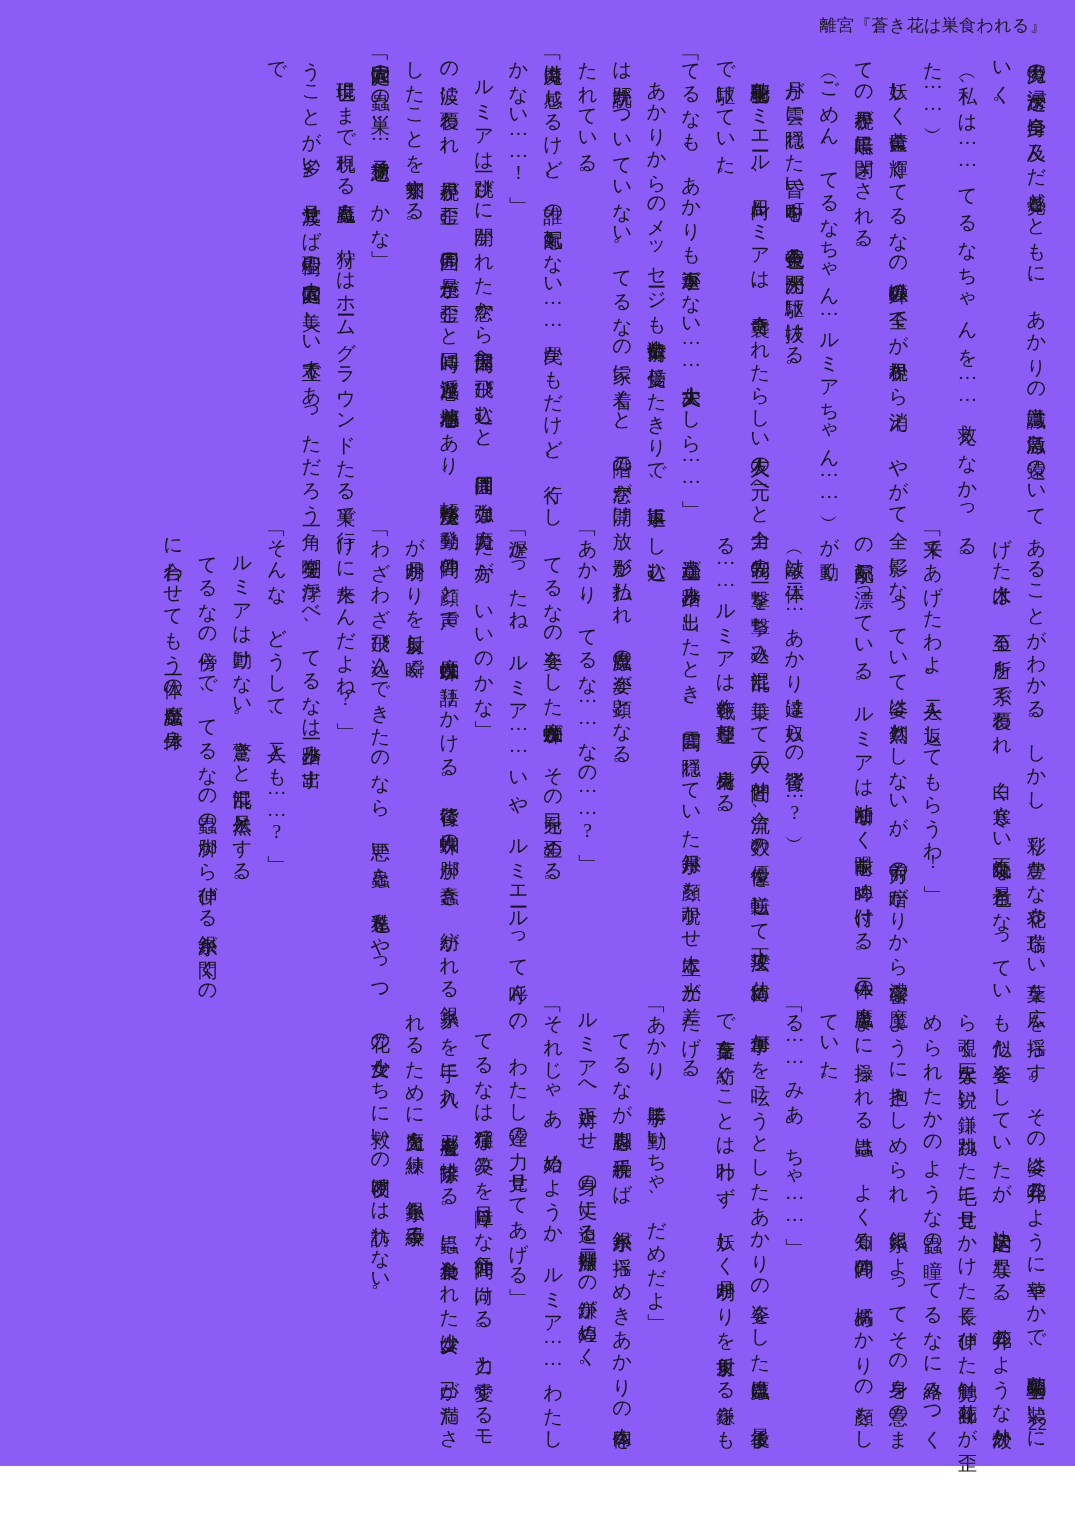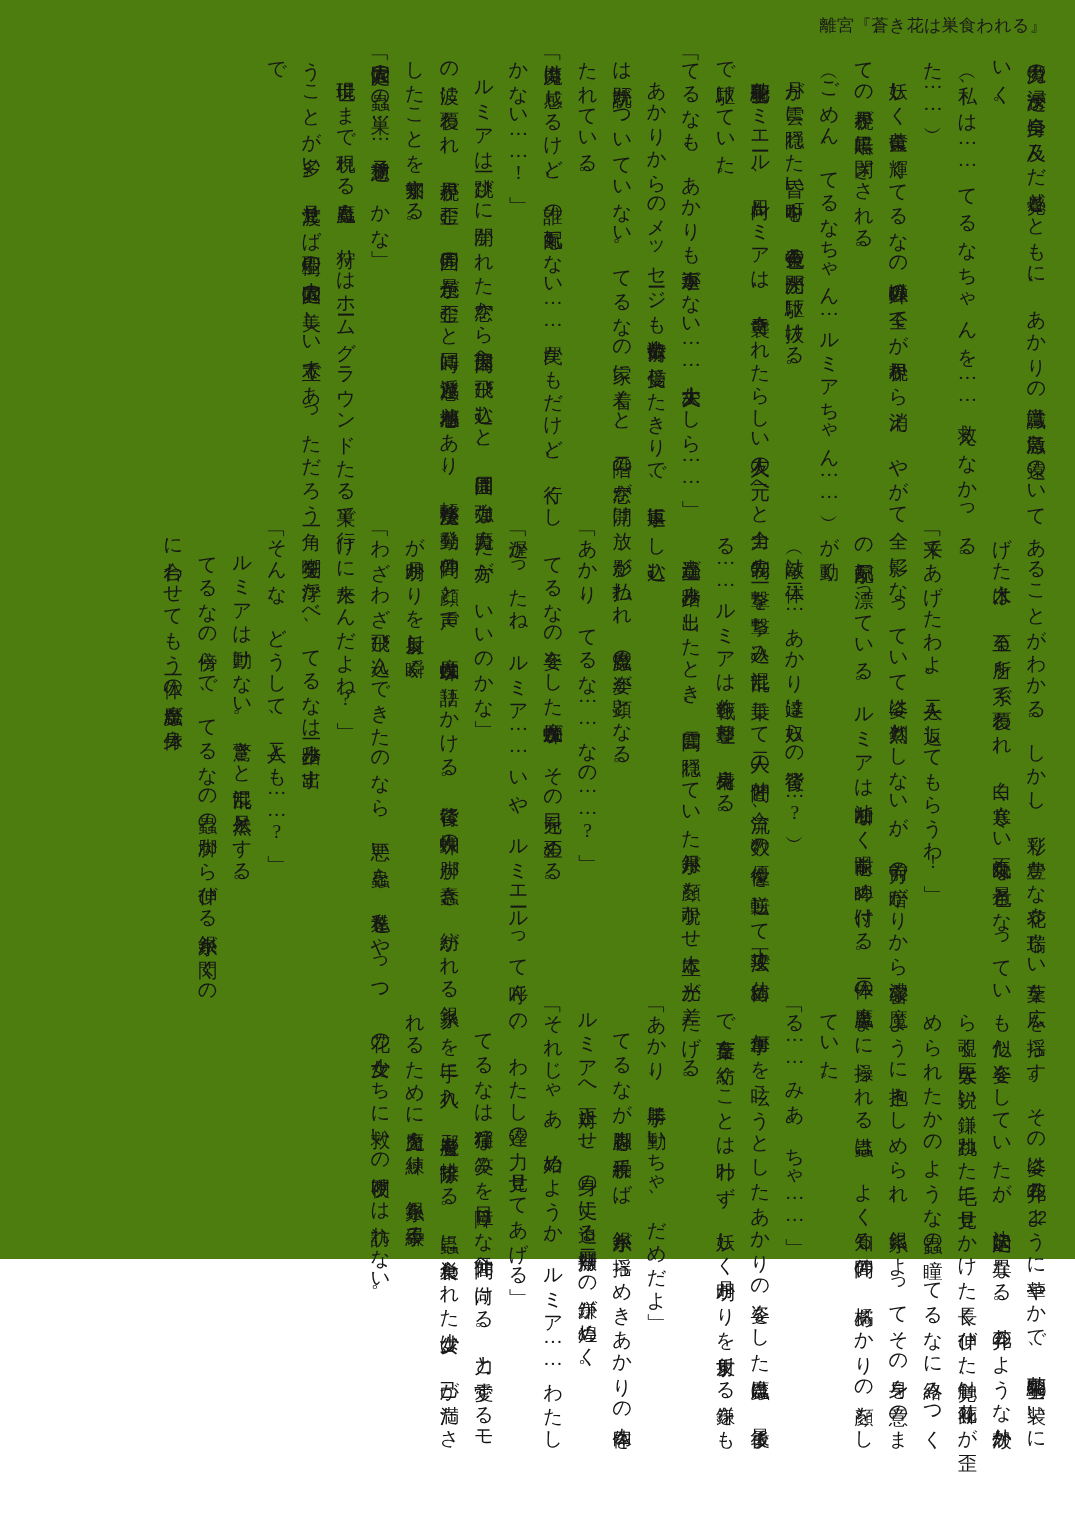--- a/index.html
+++ b/index.html
@@ -14,22 +14,22 @@
     position: relative;
     font-family: "Liberation Serif", "DejaVu Serif", serif;
     color: #1d1d1d;
     overflow: hidden;
   }
 
   .page {
     position: absolute;
     inset: 0;
     width: 1075px;
-    height: 1259px;
-    background: #4d7c0f;
+    height: 1466px;
+    background: #8b5cf6;
   }
 
   
   .running-header {
     position: absolute;
     top: 16px;
     right: 28px;
     font-size: 17px;
     line-height: 1.2;
     letter-spacing: 0.02em;

